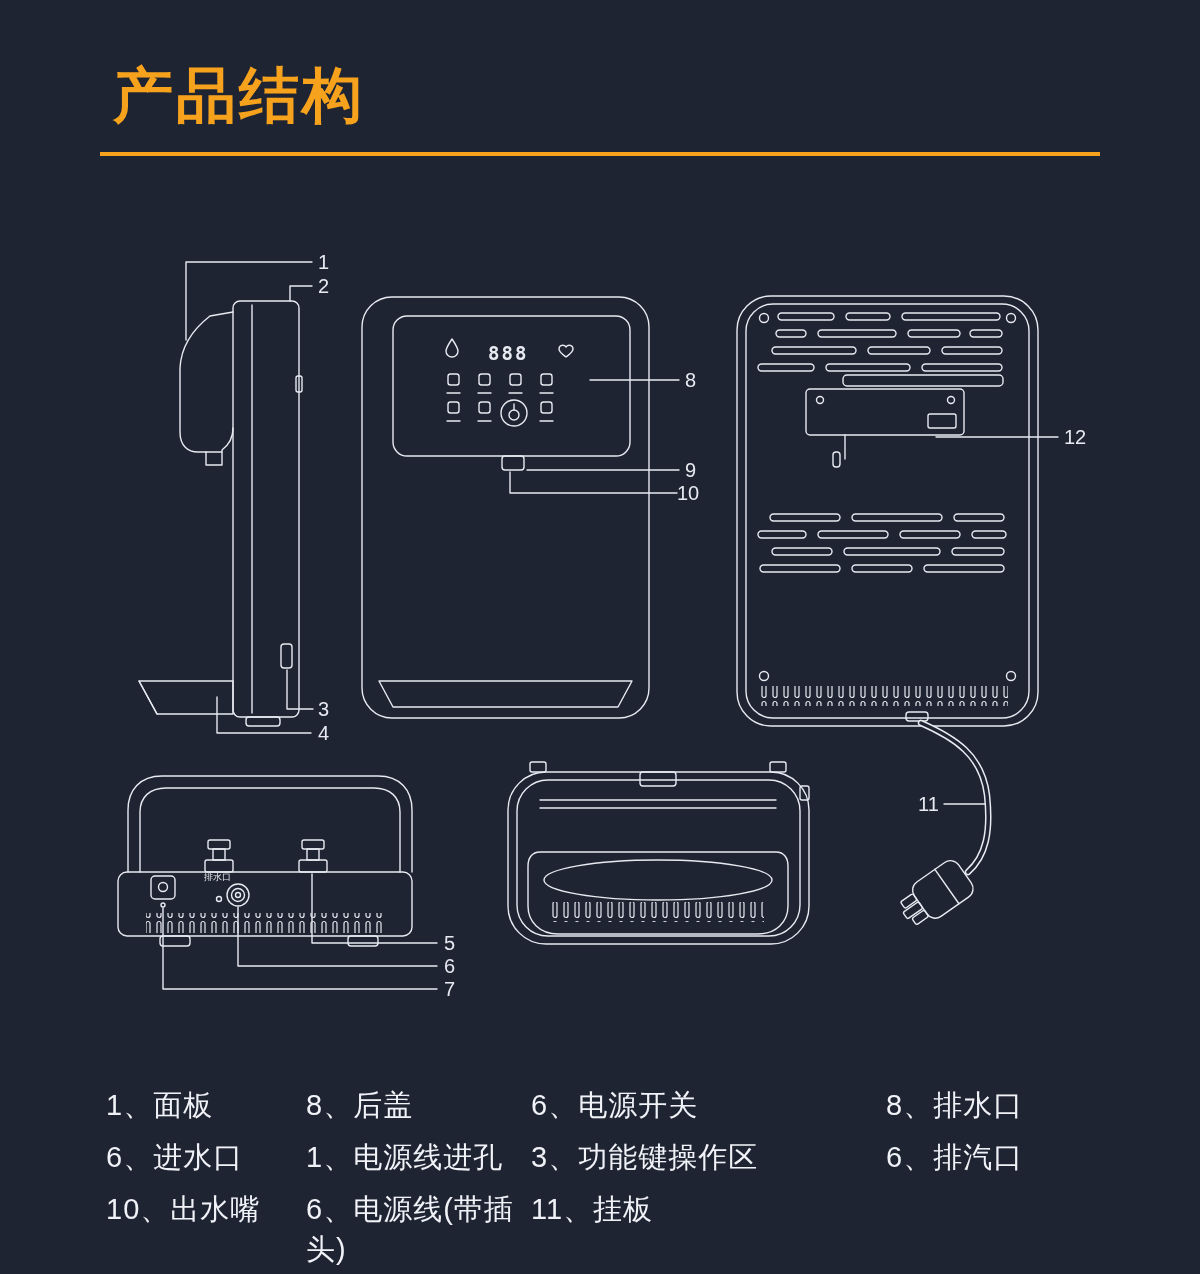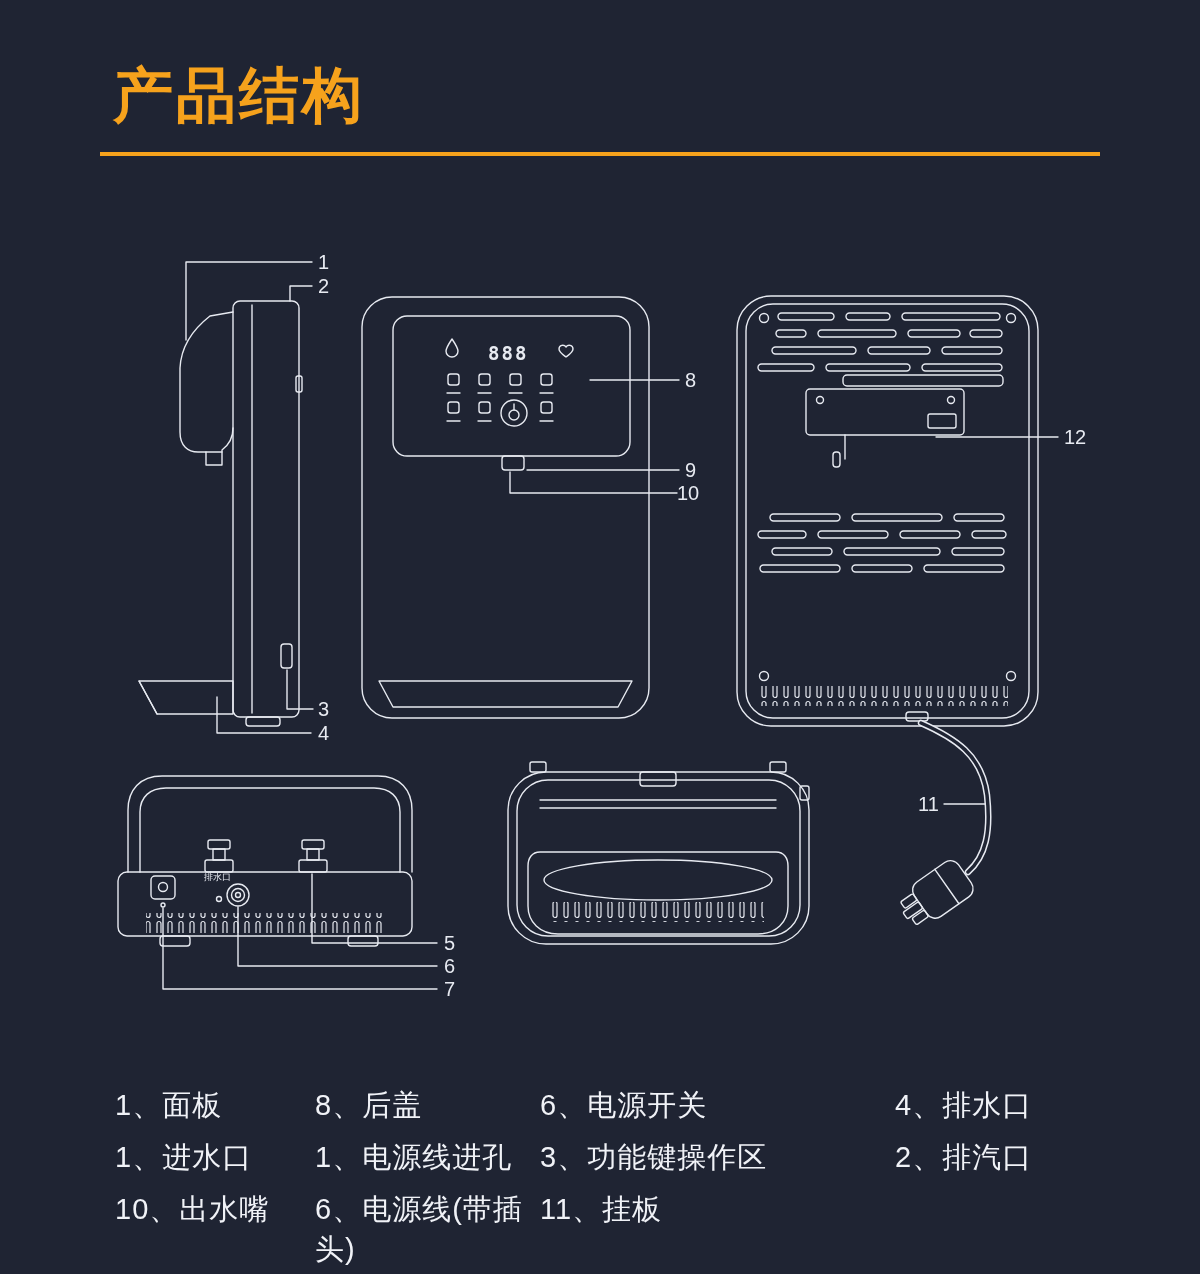--- a/index.html
+++ b/index.html
@@ -34,21 +34,21 @@
     font-size: 19px; font-weight: 700; letter-spacing: 2px;
   }
   .tinylabel {
     fill: var(--line, #e7eaf1); stroke: none; font-size: 9px;
     font-family: "Liberation Sans", sans-serif;
   }
   .tick { fill: none; stroke: var(--line, #e7eaf1); stroke-width: 1.2; }
   .cordo { stroke: var(--line, #e7eaf1); stroke-width: 6.5; fill: none; stroke-linecap: round; }
   .cordi { stroke: var(--bg, #1f2433); stroke-width: 3.5; fill: none; stroke-linecap: round; }
   .legend {
-    position: absolute; left: 115px; top: 1086px; width: 1005px;
+    position: absolute; left: 106px; top: 1086px; width: 1005px;
     display: grid; grid-template-columns: 200px 225px 355px 1fr;
     grid-auto-rows: 52px; align-items: start;
     color: #f0f2f7; font-size: 29px; font-weight: 500; letter-spacing: 1px;
   }
 </style>
 </head>
 <body>
 
 <div class="page">
 
@@ -251,23 +251,23 @@
       <path d="M540,852 L776,852 C784,852 788,858 788,866 L788,906 C788,922 776,934 758,934 L558,934 C540,934 528,922 528,906 L528,866 C528,858 532,852 540,852 Z"></path>
       <ellipse cx="658" cy="880" rx="114" ry="20"></ellipse>
       <rect x="552" y="902" width="212" height="20" style="fill:url(#vticks);stroke:none"></rect>
     </g>
   </svg>
 
   <div class="legend">
     <div class="legend-item">1、面板</div>
     <div class="legend-item">8、后盖</div>
     <div class="legend-item">6、电源开关</div>
-    <div class="legend-item">4、排水口</div>
-    <div class="legend-item">1、进水口</div>
+    <div class="legend-item">8、排水口</div>
+    <div class="legend-item">6、进水口</div>
     <div class="legend-item">1、电源线进孔</div>
     <div class="legend-item">3、功能键操作区</div>
-    <div class="legend-item">2、排汽口</div>
+    <div class="legend-item">6、排汽口</div>
     <div class="legend-item">10、出水嘴</div>
     <div class="legend-item">6、电源线(带插头)</div>
     <div class="legend-item">11、挂板</div>
   </div>
 
 </div>
 
 </body></html>

